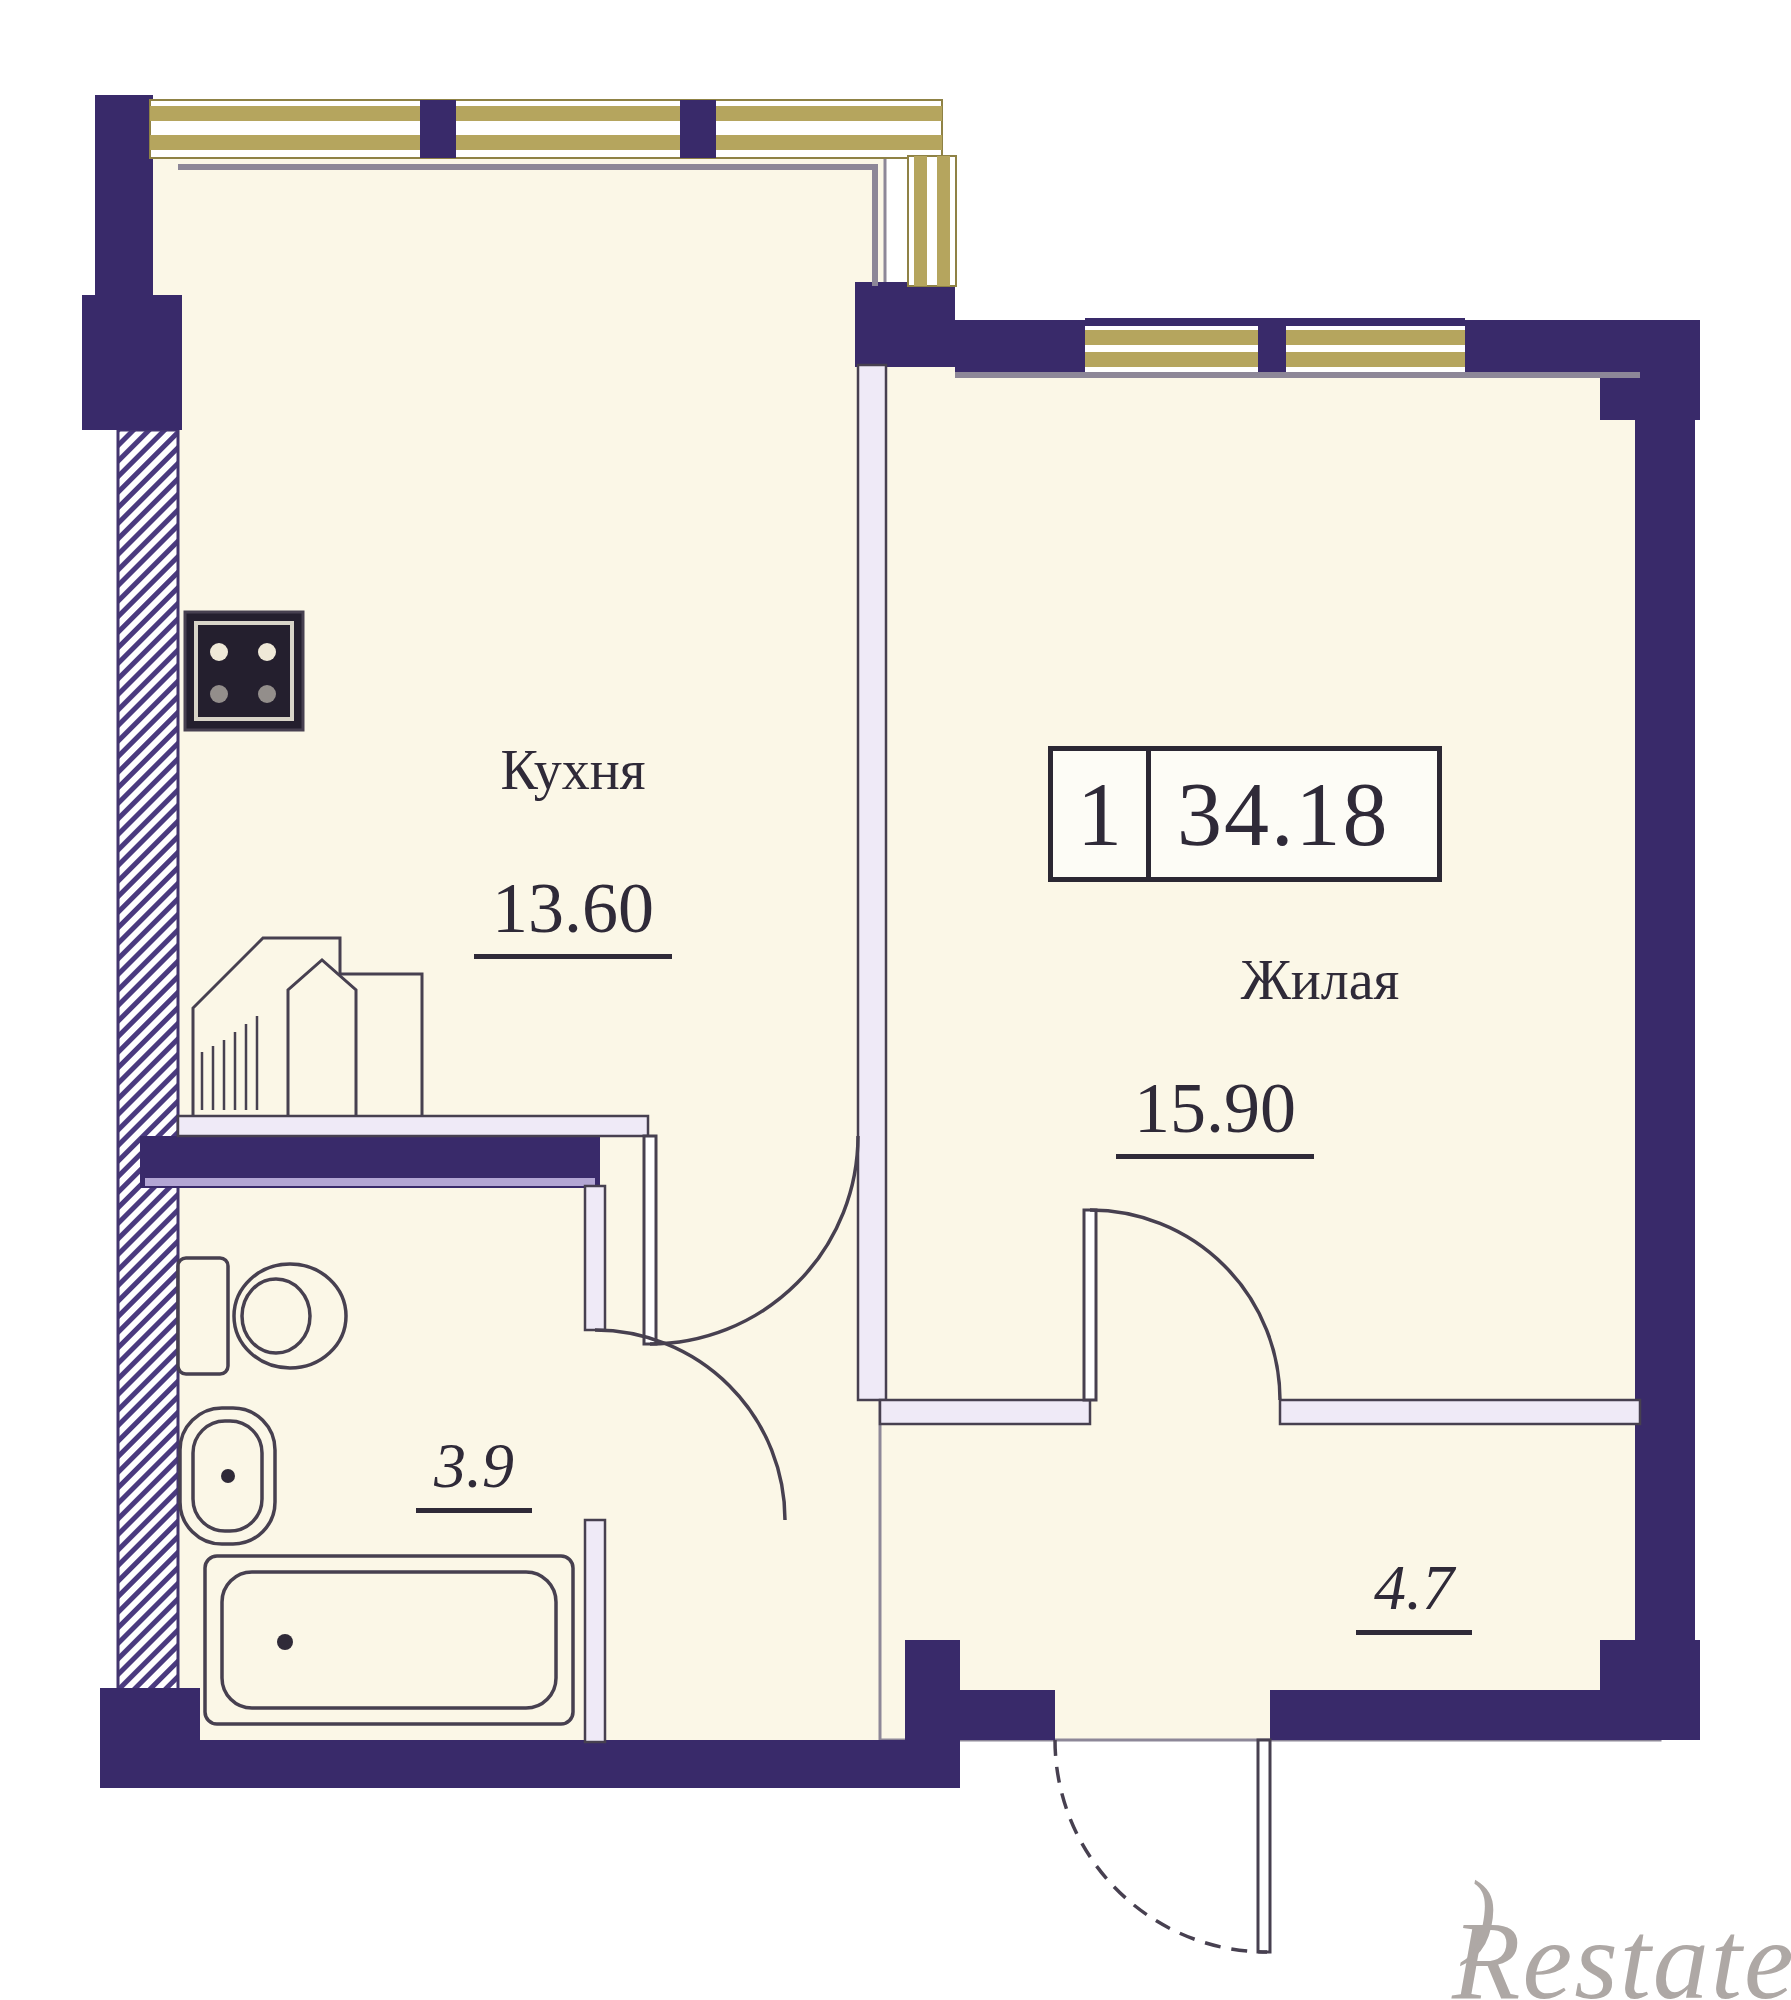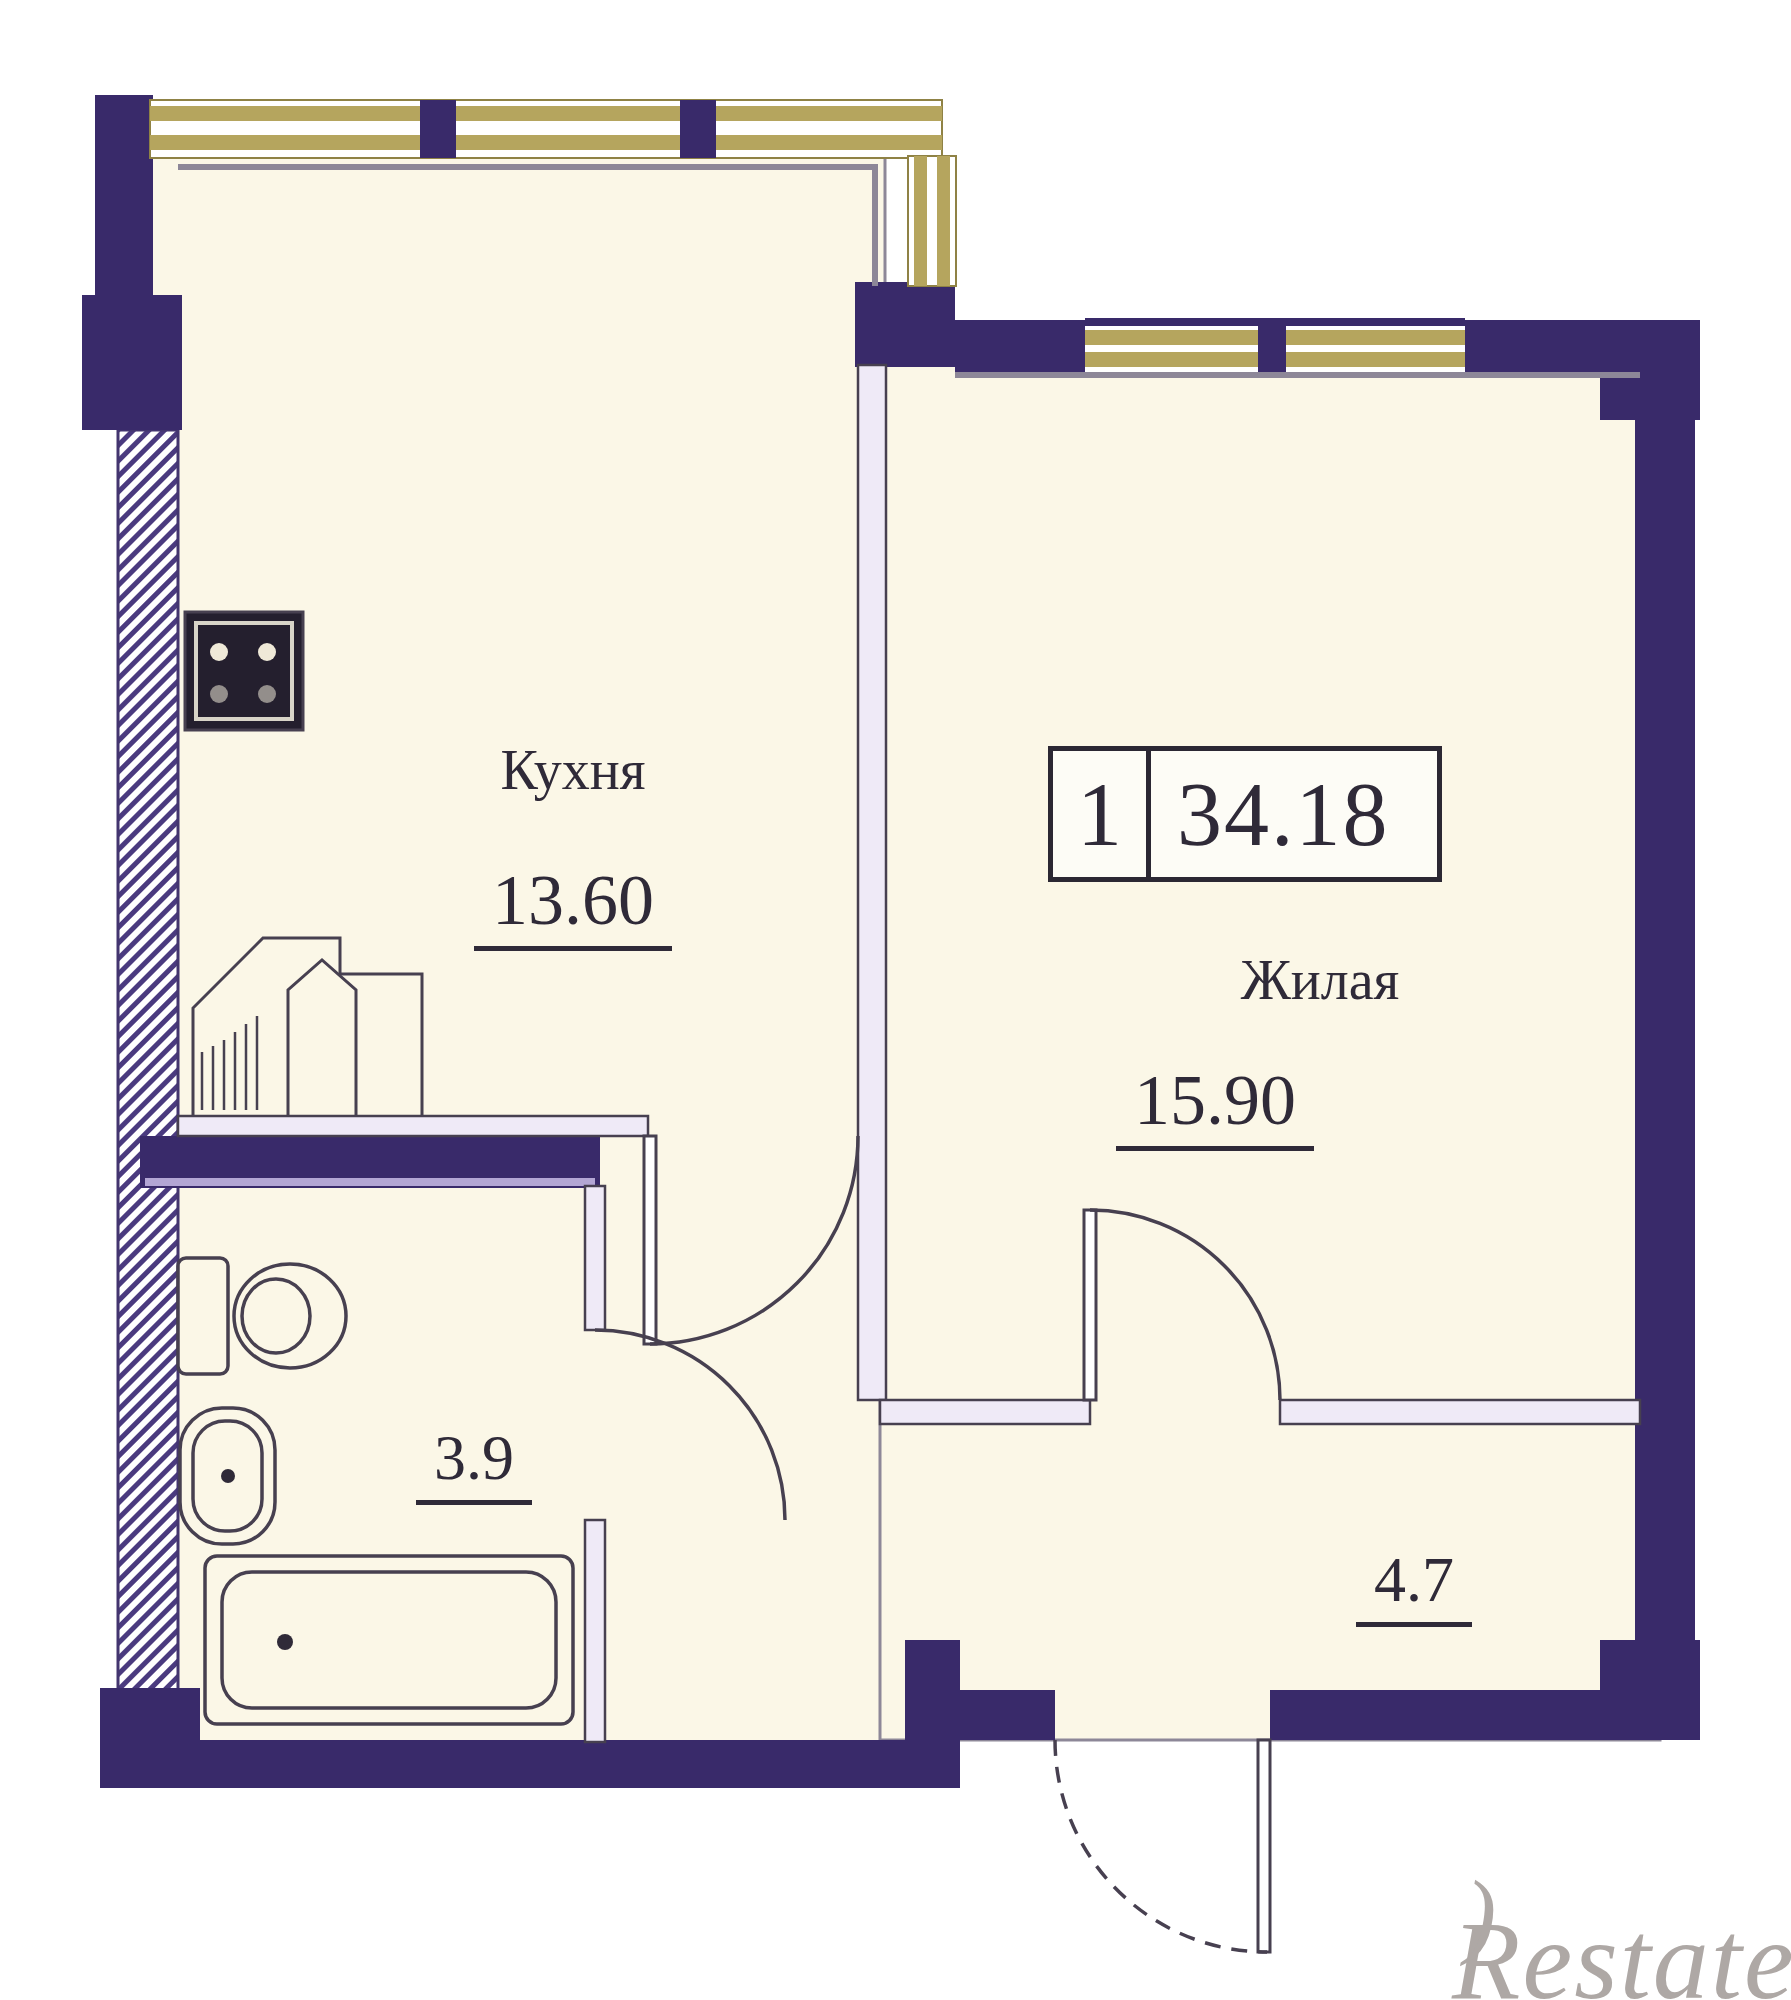--- a/index.html
+++ b/index.html
@@ -13,25 +13,26 @@
   #plan-svg{position:absolute;left:0;top:0;}
   .lbl{
     position:absolute;
     color:var(--text,#2f2a38);
     text-align:center;
     line-height:1;
     white-space:nowrap;
   }
   .room-name{font-size:56px;}
   .room-area{font-size:72px;}
-  .room-area-sm{font-size:64px;}
+  .room-area-sm{font-size:64px;font-style:italic;}
   .u{
     display:inline-block;
     border-bottom:5px solid var(--text,#2f2a38);
     padding:2px 18px 10px 18px;
+    margin-top:8px;
   }
   .badge{
     position:absolute;
     left:1048px;top:746px;width:394px;height:136px;
     box-sizing:border-box;
     border:5px solid #2b2733;
     background:#fdfcf6;
     display:flex;align-items:center;
     font-size:90px;color:var(--text,#2f2a38);
   }

